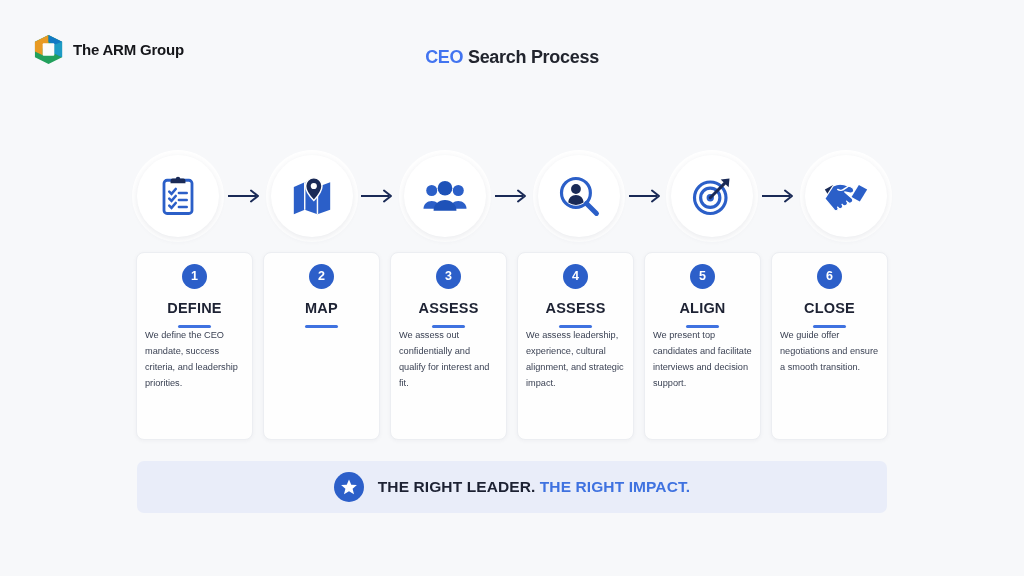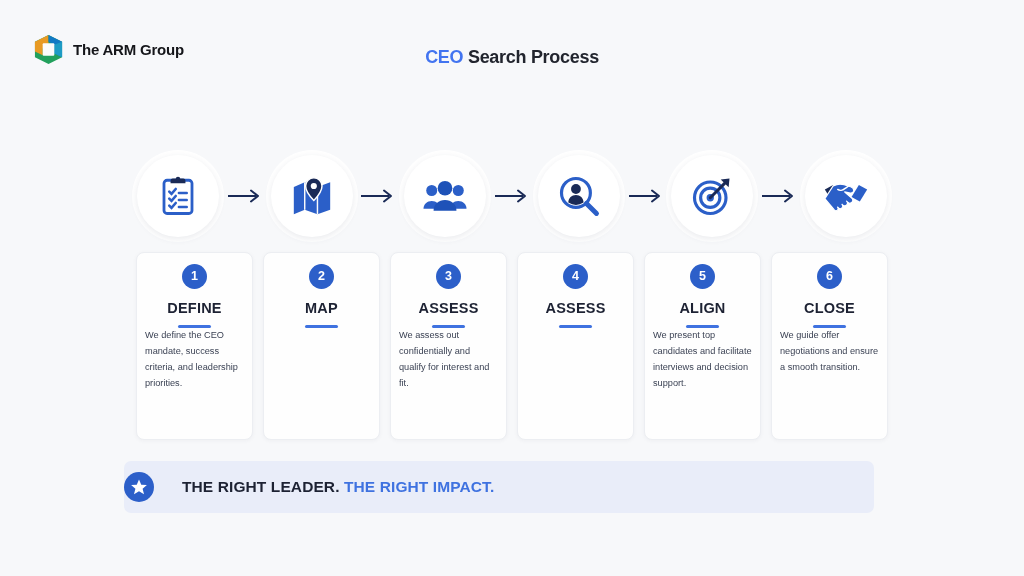--- a/index.html
+++ b/index.html
@@ -125,29 +125,29 @@
     padding: 0 8px;
     font-size: 9.2px;
     line-height: 1.73;
     color: #3b4254;
   }
 
   
   .banner {
     position: absolute;
     top: 461px;
-    left: 124px;
+    left: 137px;
     width: 750px;
     height: 52px;
     background: #e9edf9;
     border-radius: 7px;
     display: flex;
     align-items: center;
-    justify-content: flex-start;
-    gap: 28px;
+    justify-content: center;
+    gap: 14px;
   }
   .star-badge {
     width: 30px;
     height: 30px;
     border-radius: 50%;
     background: #2c5fc9;
     display: flex;
     align-items: center;
     justify-content: center;
   }
@@ -295,20 +295,21 @@
     <div class="badge">3</div>
     <div class="card-title">ASSESS</div>
     <div class="rule"></div>
     <div class="card-desc">We assess out confidentially and qualify for interest and fit.</div>
   </div>
 
   <div class="card">
     <div class="badge">4</div>
     <div class="card-title">ASSESS</div>
     <div class="rule"></div>
+    <div class="card-desc">We assess leadership, experience, cultural alignment, and strategic impact.</div>
   </div>
 
   <div class="card">
     <div class="badge">5</div>
     <div class="card-title">ALIGN</div>
     <div class="rule"></div>
     <div class="card-desc">We present top candidates and facilitate interviews and decision support.</div>
   </div>
 
   <div class="card">

